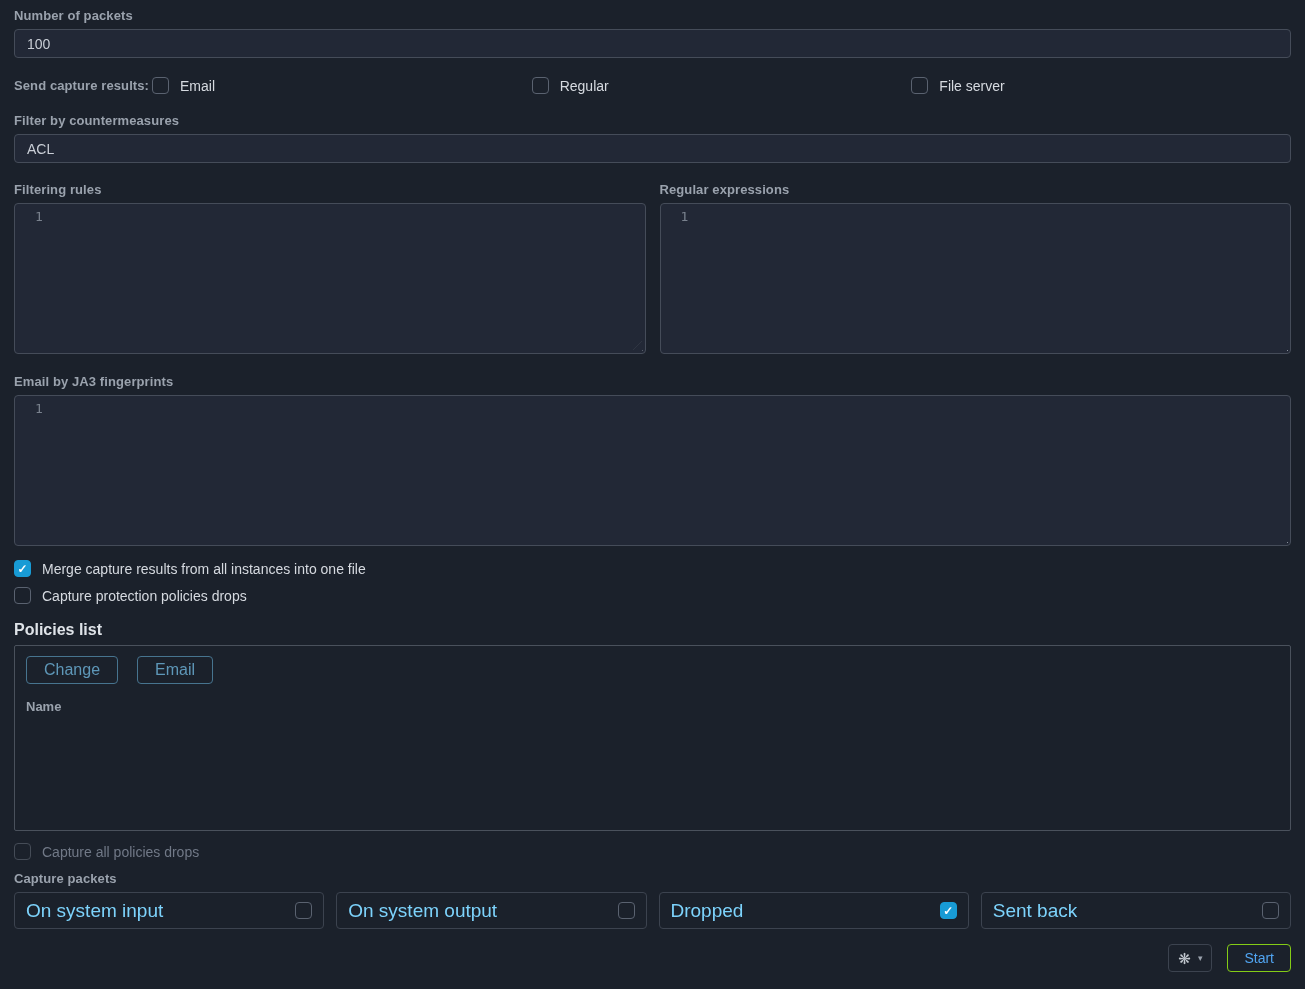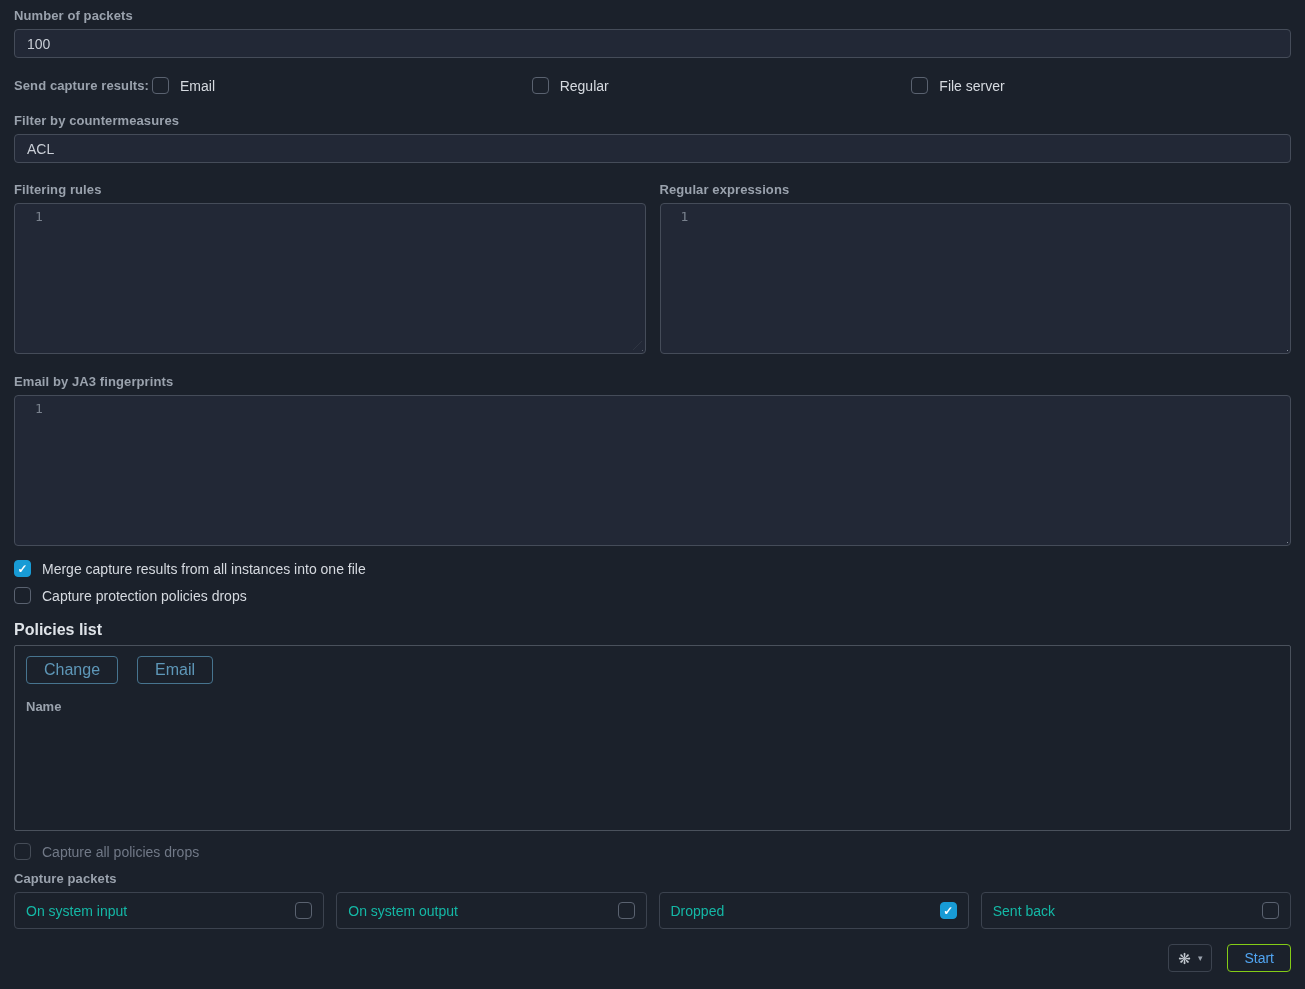--- a/index.html
+++ b/index.html
@@ -85,21 +85,21 @@
   .single-cb { margin-top:12px; }
 
   
   .capture-label { margin-top:11px; }
   .capture-boxes { display:flex; gap:12px; margin-top:0px; }
   .capture-box {
     flex:1; height:37px; border:1px solid #3c434f; border-radius:4px;
     display:flex; align-items:center; justify-content:space-between;
     padding:0 11px; cursor:pointer;
   }
-  .capture-box .box-label { font-size:14px; color:#14b8a6; }
+  .capture-box .box-label { font-size:19px; color:#7dd3fc; }
 
   
   .footer { margin-top:15px; display:flex; justify-content:flex-end; align-items:center; gap:15px; }
   .settings-btn {
     background:transparent; border:1px solid #3c434f; border-radius:4px;
     height:28px; padding:0 9px; display:flex; align-items:center; gap:7px;
     color:#c3c9d0; cursor:pointer; font-family:"Liberation Sans", sans-serif;
   }
   .settings-btn .glyph { font-size:15px; line-height:1; }
   .settings-btn .caret { font-size:9px; color:#9aa2ad; }

